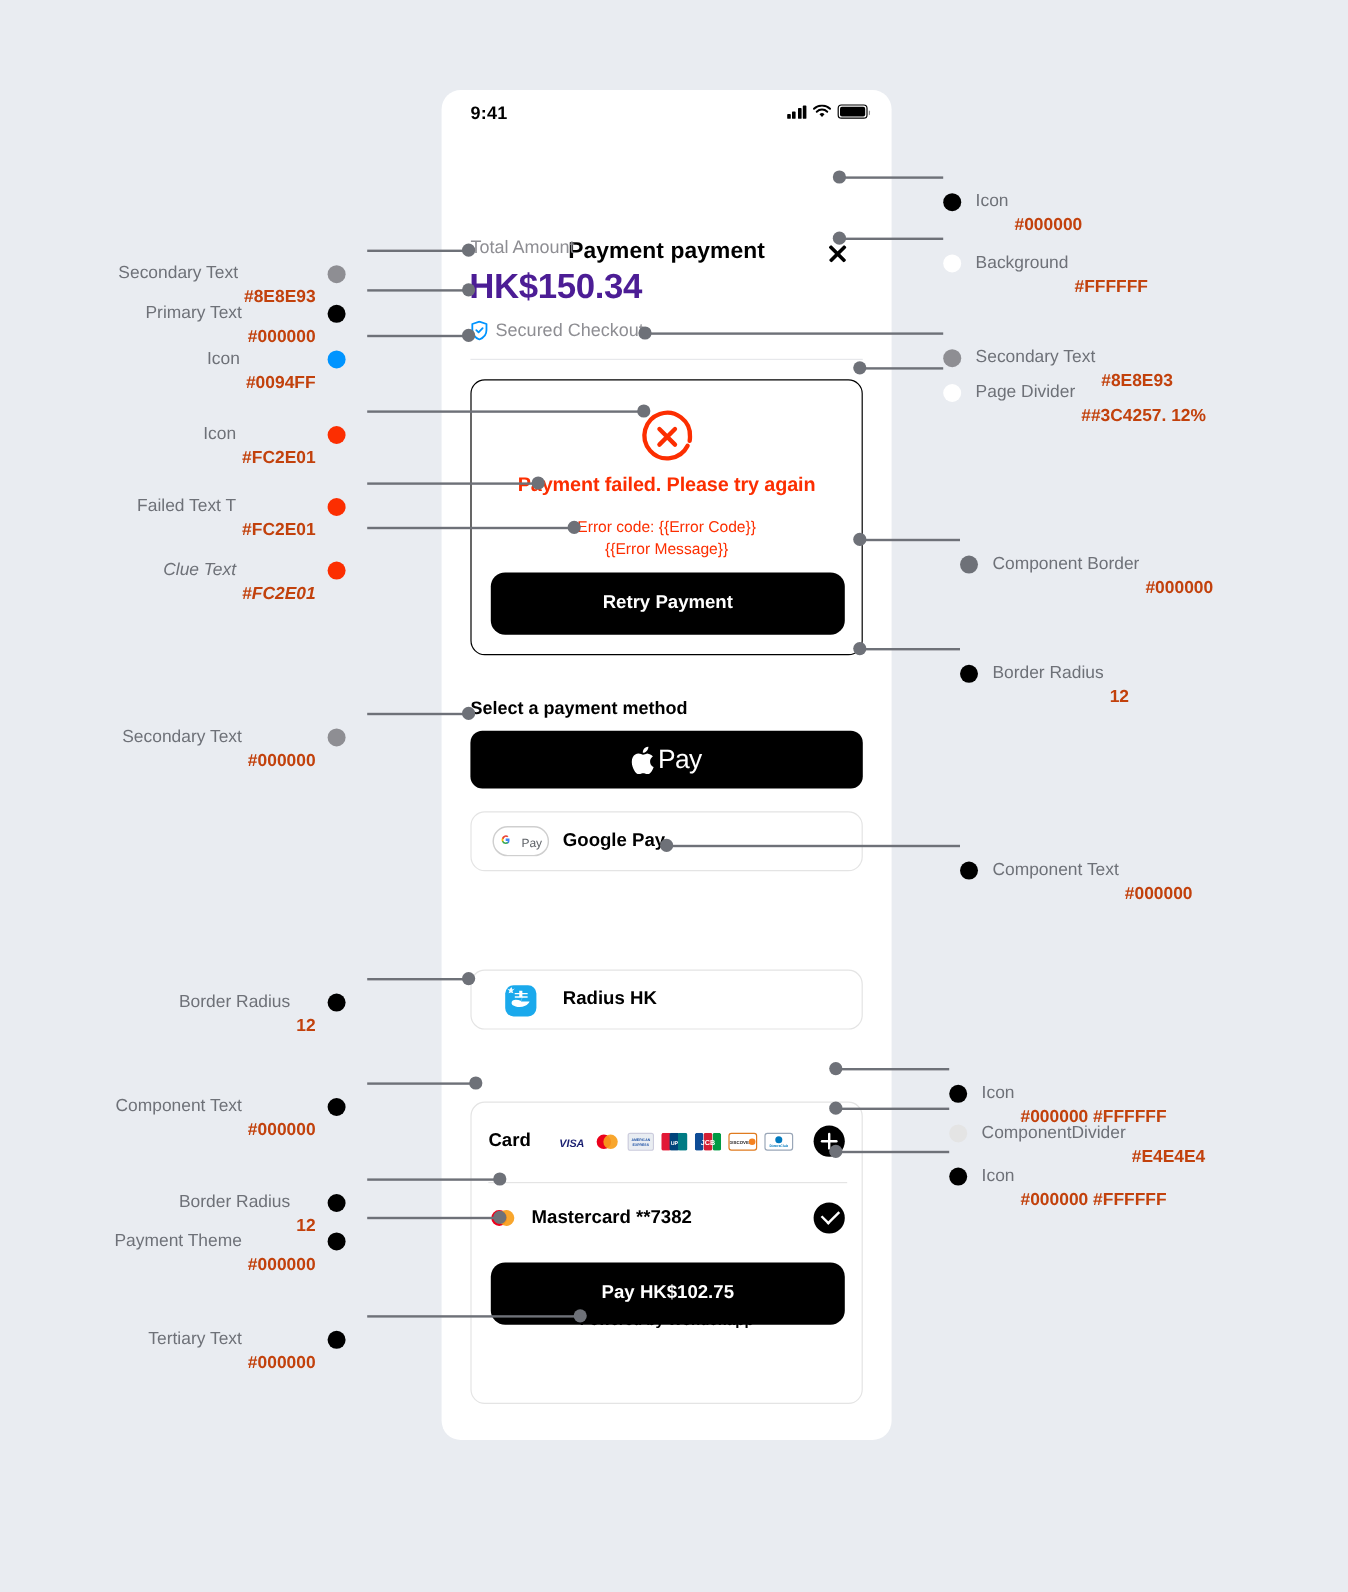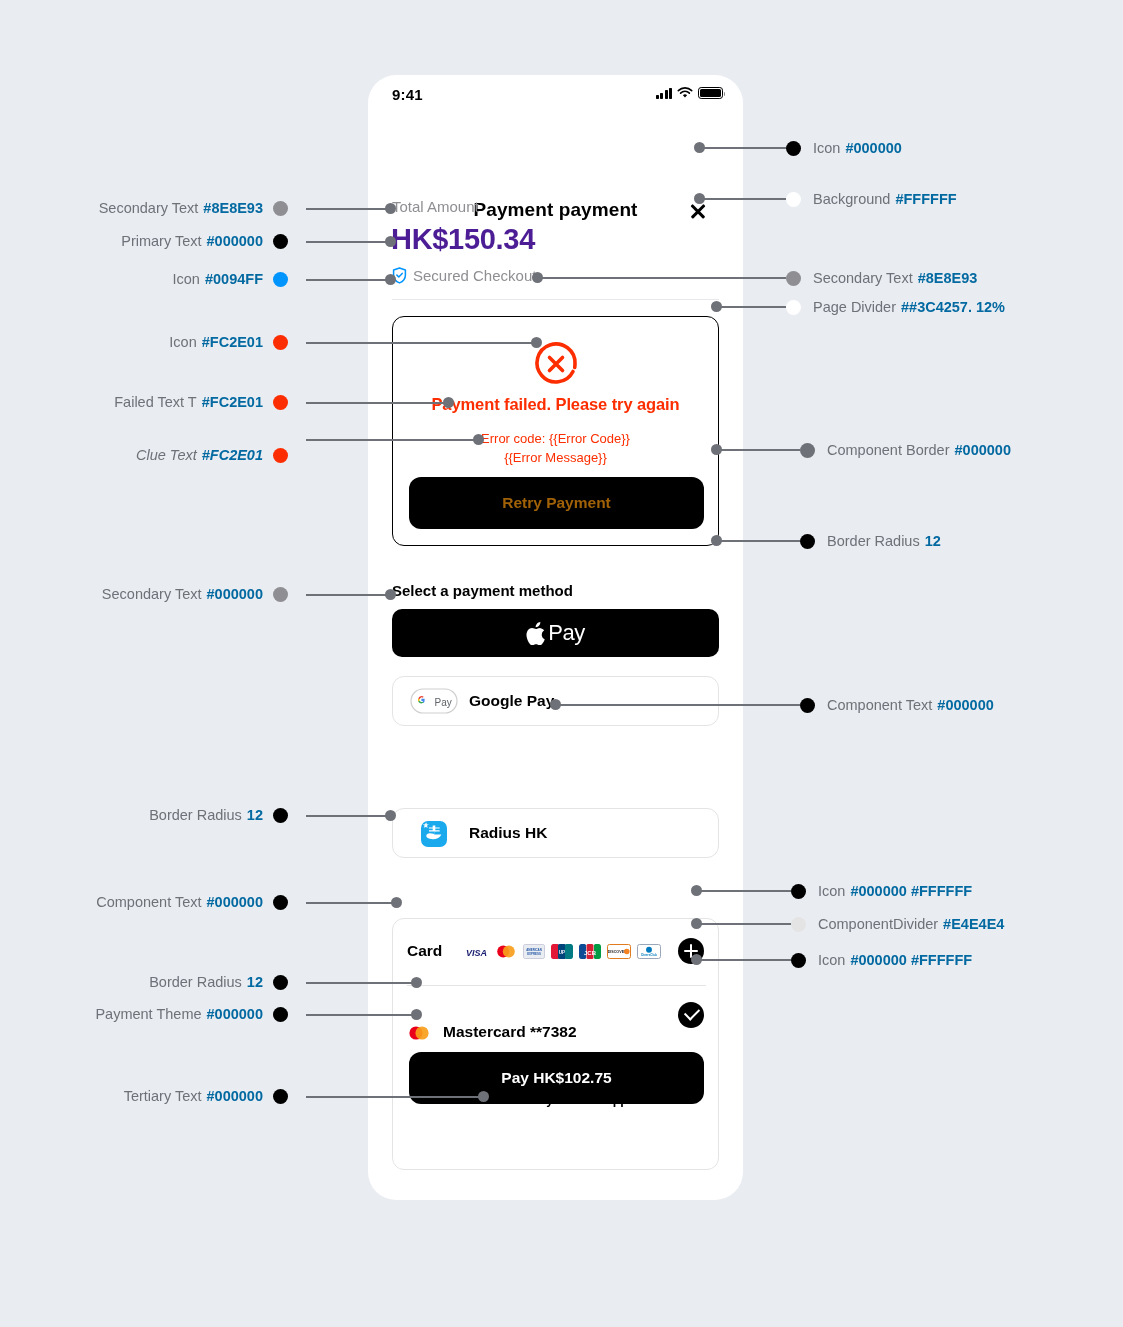--- a/index.html
+++ b/index.html
@@ -5,21 +5,21 @@
   html,body{margin:0;padding:0;}
   body{
     width:1123px;height:1327px;position:relative;overflow:hidden;
     background:#E9ECF1;
     font-family:"Liberation Sans", sans-serif;
     -webkit-font-smoothing:antialiased;
   }
   
   #phone{
     position:absolute;left:368px;top:75px;width:375px;height:1125px;
-    background:#FFFFFF;border-radius:28px;overflow:hidden;
+    background:#FFFFFF;border-radius:16px;overflow:hidden;
   }
   
   .statusbar{position:absolute;top:0;left:0;width:375px;height:44px;}
   .sb-time{position:absolute;left:24px;top:11px;font-size:15px;font-weight:bold;color:#000;letter-spacing:.2px;}
   .sb-icons{position:absolute;right:20px;top:12px;display:flex;align-items:center;gap:5px;}
   .bars{display:flex;align-items:flex-end;gap:1.5px;height:11px;}
   .bars i{display:block;width:3px;background:#000;border-radius:.7px;}
   .bars i:nth-child(1){height:4px}.bars i:nth-child(2){height:6px}
   .bars i:nth-child(3){height:8.5px}.bars i:nth-child(4){height:11px}
   .batt{width:25px;height:12px;border:1.3px solid #000;border-radius:3.2px;padding:1.3px;box-sizing:border-box;position:relative;}
@@ -40,21 +40,21 @@
   .secured .txt{font-size:15px;color:#8E8E93;}
   .divider{position:absolute;left:24px;top:224px;width:327px;height:1px;background:rgba(60,66,87,.12);}
 
   
   .err-card{position:absolute;left:24px;top:241px;width:327px;height:230px;
     border:1.4px solid #000;border-radius:12px;box-sizing:border-box;background:#fff;}
   .err-icon{position:absolute;left:50%;top:22px;transform:translateX(-50%);width:50px;height:50px;}
   .err-title{position:absolute;left:0;top:78px;width:100%;text-align:center;font-size:16.5px;font-weight:bold;color:#FC2E01;letter-spacing:-.1px;}
   .err-sub{position:absolute;left:0;top:113px;width:100%;text-align:center;font-size:13px;color:#FC2E01;line-height:1.45;}
   .retry-btn{position:absolute;left:16px;top:160px;width:295px;height:52px;background:#000;border-radius:12px;
-    display:flex;align-items:center;justify-content:center;color:#a16207;font-size:15.5px;font-weight:bold;}
+    display:flex;align-items:center;justify-content:center;color:#ffffff;font-size:15.5px;font-weight:bold;}
 
   
   .sel-label{position:absolute;left:24px;top:507px;font-size:15px;font-weight:bold;color:#000;}
   .applepay{position:absolute;left:24px;top:534px;width:327px;height:48px;background:#000;border-radius:10px;
     display:flex;align-items:center;justify-content:center;gap:3px;}
   .ap-text{color:#fff;font-size:22px;font-weight:500;letter-spacing:-.5px;}
 
   .pm-row{position:absolute;left:24px;width:327px;height:50px;border:1.2px solid #E4E4E4;border-radius:12px;
     box-sizing:border-box;background:#fff;display:flex;align-items:center;}
   .pm-row .logo{width:58px;display:flex;align-items:center;justify-content:center;flex:0 0 auto;margin-left:12px;}
@@ -63,40 +63,40 @@
   #row-spay{top:667px}
   #row-alipay{top:733px}
 
   
   .card-comp{position:absolute;left:24px;top:843px;width:327px;height:252px;border:1.2px solid #E4E4E4;border-radius:12px;
     box-sizing:border-box;background:#fff;}
   .cc-head{position:absolute;left:14px;top:14px;right:14px;height:36px;display:flex;align-items:center;}
   .cc-head .lab{font-size:15.5px;font-weight:bold;color:#000;}
   .brandrow{display:flex;align-items:center;gap:6px;margin-left:22px;}
   .cc-divider{position:absolute;left:14px;top:66px;width:299px;height:1.2px;background:#E4E4E4;}
-  .cc-saved{position:absolute;left:14px;top:70px;right:14px;height:52px;display:flex;align-items:flex-end;}
+  .cc-saved{position:absolute;left:14px;top:70px;right:14px;height:52px;display:flex;align-items:center;}
   .cc-saved .nm{font-size:15.5px;font-weight:bold;color:#000;margin-left:12px;}
   .circ-btn{position:absolute;right:14px;width:26px;height:26px;border-radius:50%;background:#000;}
   #btn-add{top:19px}
   #btn-check{top:83px}
   .circ-btn .pl-h,.circ-btn .pl-v{position:absolute;background:#fff;border-radius:1px;}
   .circ-btn .pl-h{left:6px;top:12px;width:14px;height:2.4px;}
   .circ-btn .pl-v{left:11.8px;top:6px;width:2.4px;height:14px;}
   .chk{position:absolute;left:7px;top:6px;width:12px;height:7px;border-left:2.4px solid #fff;border-bottom:2.4px solid #fff;transform:rotate(-45deg);}
   .pay-btn{position:absolute;left:16px;top:133px;width:295px;height:52px;background:#000;border-radius:12px;
     display:flex;align-items:center;justify-content:center;color:#fff;font-size:15.5px;font-weight:bold;}
   .powered{position:absolute;left:0;top:1018px;width:375px;text-align:center;font-size:12.5px;font-weight:bold;color:#000;}
 
   
   .chip{height:15px;border-radius:2.2px;display:flex;align-items:center;justify-content:center;
     font-size:5.6px;font-weight:bold;overflow:hidden;box-sizing:border-box;flex:0 0 auto;}
 
   
   .ann{position:absolute;display:flex;align-items:center;font-size:14.5px;color:#6E7178;white-space:nowrap;}
-  .ann .val{color:#0369a1;font-weight:bold;margin-left:5px;}
+  .ann .val{color:#c2410c;font-weight:bold;margin-left:5px;margin-top:40px;}
   .ann .dot{width:15px;height:15px;border-radius:50%;flex:0 0 auto;}
   .ann.left{justify-content:flex-end;}
   .ann.left .dot{margin-left:10px;}
   .ann.right .dot{margin-right:12px;}
   .lead{position:absolute;height:2px;background:#6E7178;}
   .leaddot{position:absolute;width:11px;height:11px;border-radius:50%;background:#6E7178;}
 </style>
 </head>
 <body>
 

